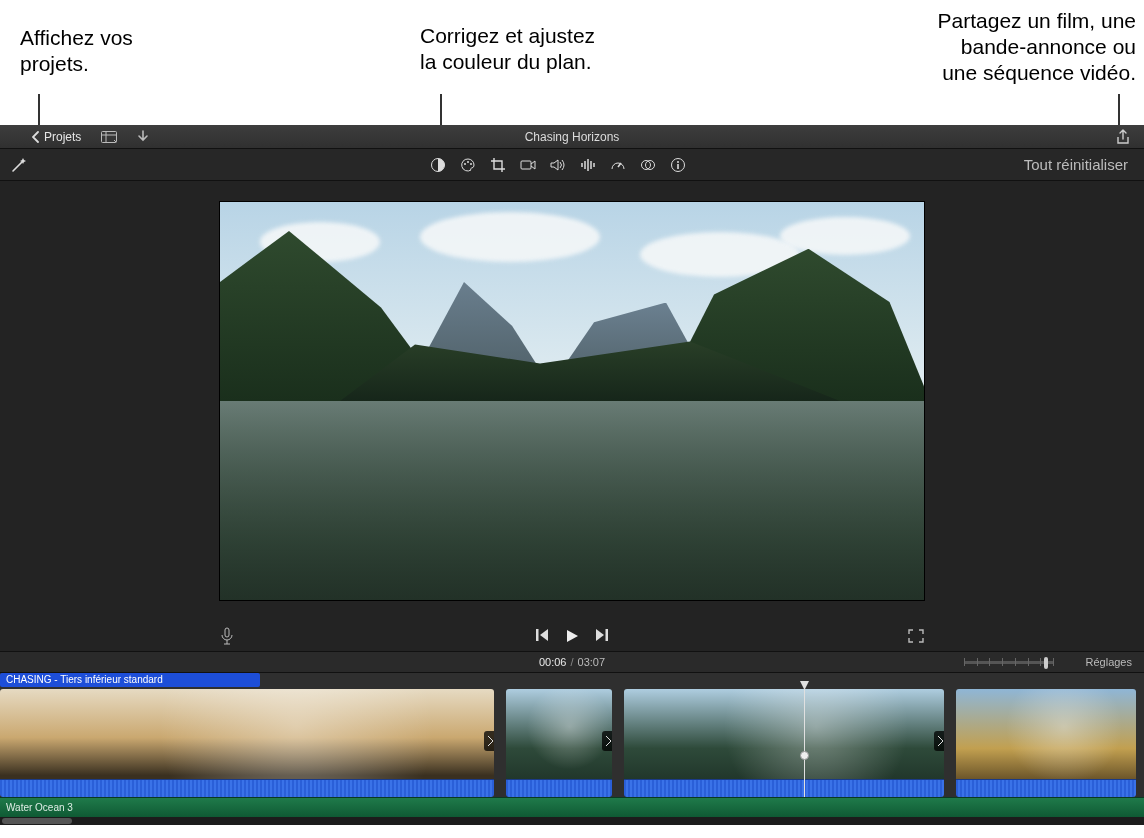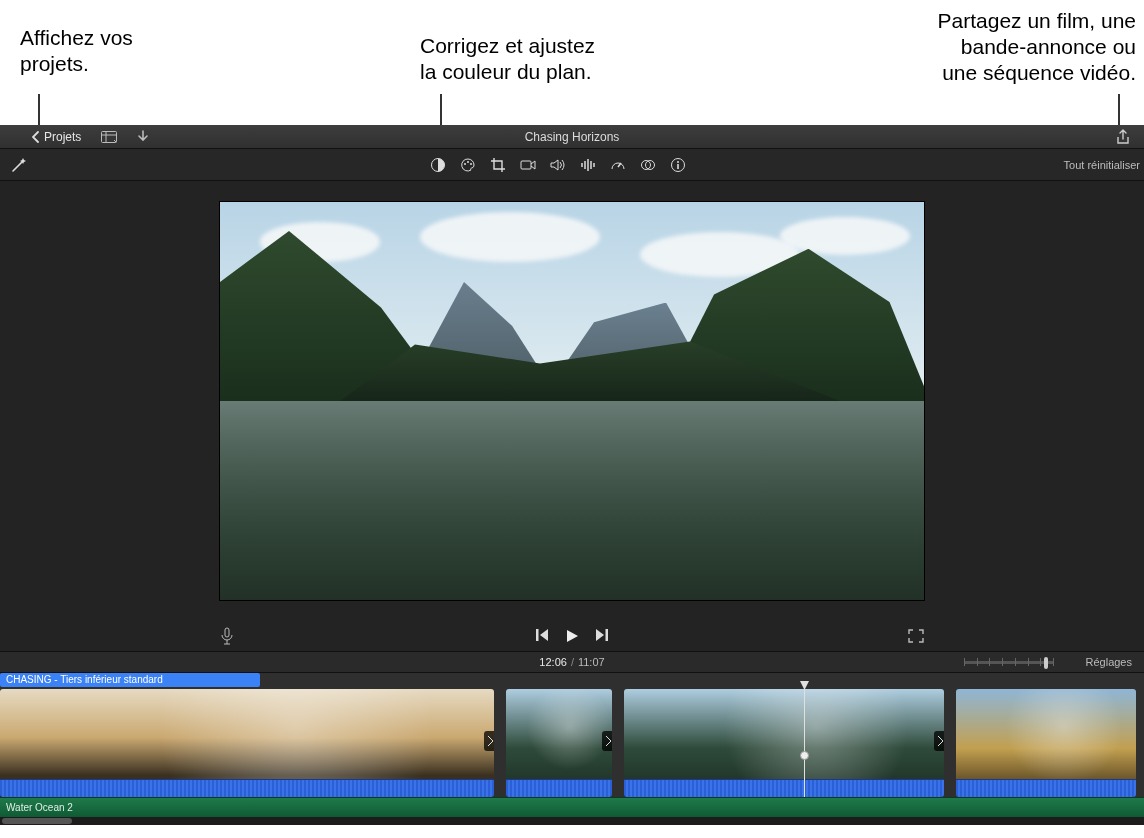--- a/index.html
+++ b/index.html
@@ -99,23 +99,23 @@
     position: absolute;
     left: 430px;
     display: flex;
     gap: 14px;
     align-items: center;
     color: #ccc;
   }
   .adjust-tools .tool { cursor: pointer; display:flex; align-items:center; }
   .reset-all {
     margin-left: auto;
-    padding-right: 4px;
+    padding-right: 16px;
     color: #bcbcbc;
-    font-size: 11px;
+    font-size: 15px;
     cursor: pointer;
   }
   
   .viewer-area {
     height: 440px;
     background: #232323;
     display: flex;
     align-items: center;
     justify-content: center;
     position: relative;
@@ -241,21 +241,21 @@
     position: relative;
     overflow: hidden;
   }
   .title-track {
     height: 14px;
     display: flex;
     font-size: 10px;
     color: #fff;
   }
   .title-clip {
-    background: #3b82f6;
+    background: #1d4ed8;
     height: 14px;
     width: 260px;
     padding-left: 6px;
     line-height: 14px;
     border-radius: 2px;
   }
   .video-track {
     height: 110px;
     display: flex;
     gap: 12px;
@@ -332,21 +332,21 @@
   }
   svg { display:block; }
 </style>
 </head>
 <body>
 
 <div class="callout" style="left:20px; top:25px; width:170px; text-align:left;">Affichez vos
 projets.</div>
 <div class="callout-line" style="left:38px; top:94px; height:32px;"></div>
 
-<div class="callout" style="left:420px; top:33px; width:240px; text-align:left;">Corrigez et ajustez
+<div class="callout" style="left:420px; top:23px; width:240px; text-align:left;">Corrigez et ajustez
 la couleur du plan.</div>
 <div class="callout-line" style="left:440px; top:94px; height:62px;"></div>
 
 <div class="callout" style="left:826px; top:8px; width:310px; text-align:right;">Partagez un film, une
 bande-annonce ou
 une séquence vidéo.</div>
 <div class="callout-line" style="left:1118px; top:94px; height:32px;"></div>
 
 <div class="app">
 
@@ -498,23 +498,23 @@
       </span>
     </div>
     <span class="fullscreen-btn">
       <svg width="16" height="14" viewBox="0 0 16 14">
           <path d="M1 5 V1 H5 M11 1 H15 V5 M15 9 V13 H11 M5 13 H1 V9" stroke="#bbb" stroke-width="1.4" fill="none"></path>
         </svg>
     </span>
   </div>
 
   <div class="timecode-row">
-    <span class="tc-current">12:06</span>
+    <span class="tc-current">00:06</span>
     <span class="tc-sep">/</span>
-    <span>11:07</span>
+    <span>03:07</span>
     <div class="zoom-slider">
       <div class="zoom-track">
         <div class="zoom-ticks">
             <i></i>
             <i></i>
             <i></i>
             <i></i>
             <i></i>
             <i></i>
             <i></i>
@@ -559,19 +559,19 @@
         </div>
       </div>
       <div class="clip" style="width:180px;">
         <div class="thumb scene-hill"></div>
         <div class="wave"></div>
       </div>
       <div class="playhead" style="left:804px;">
           <div class="playdot"></div>
         </div>
     </div>
-    <div class="audio-track">Water Ocean 2</div>
+    <div class="audio-track">Water Ocean 3</div>
     <div class="scroll">
         <div class="scroll-thumb"></div>
       </div>
   </div>
 
 </div>
 
 </body></html>

